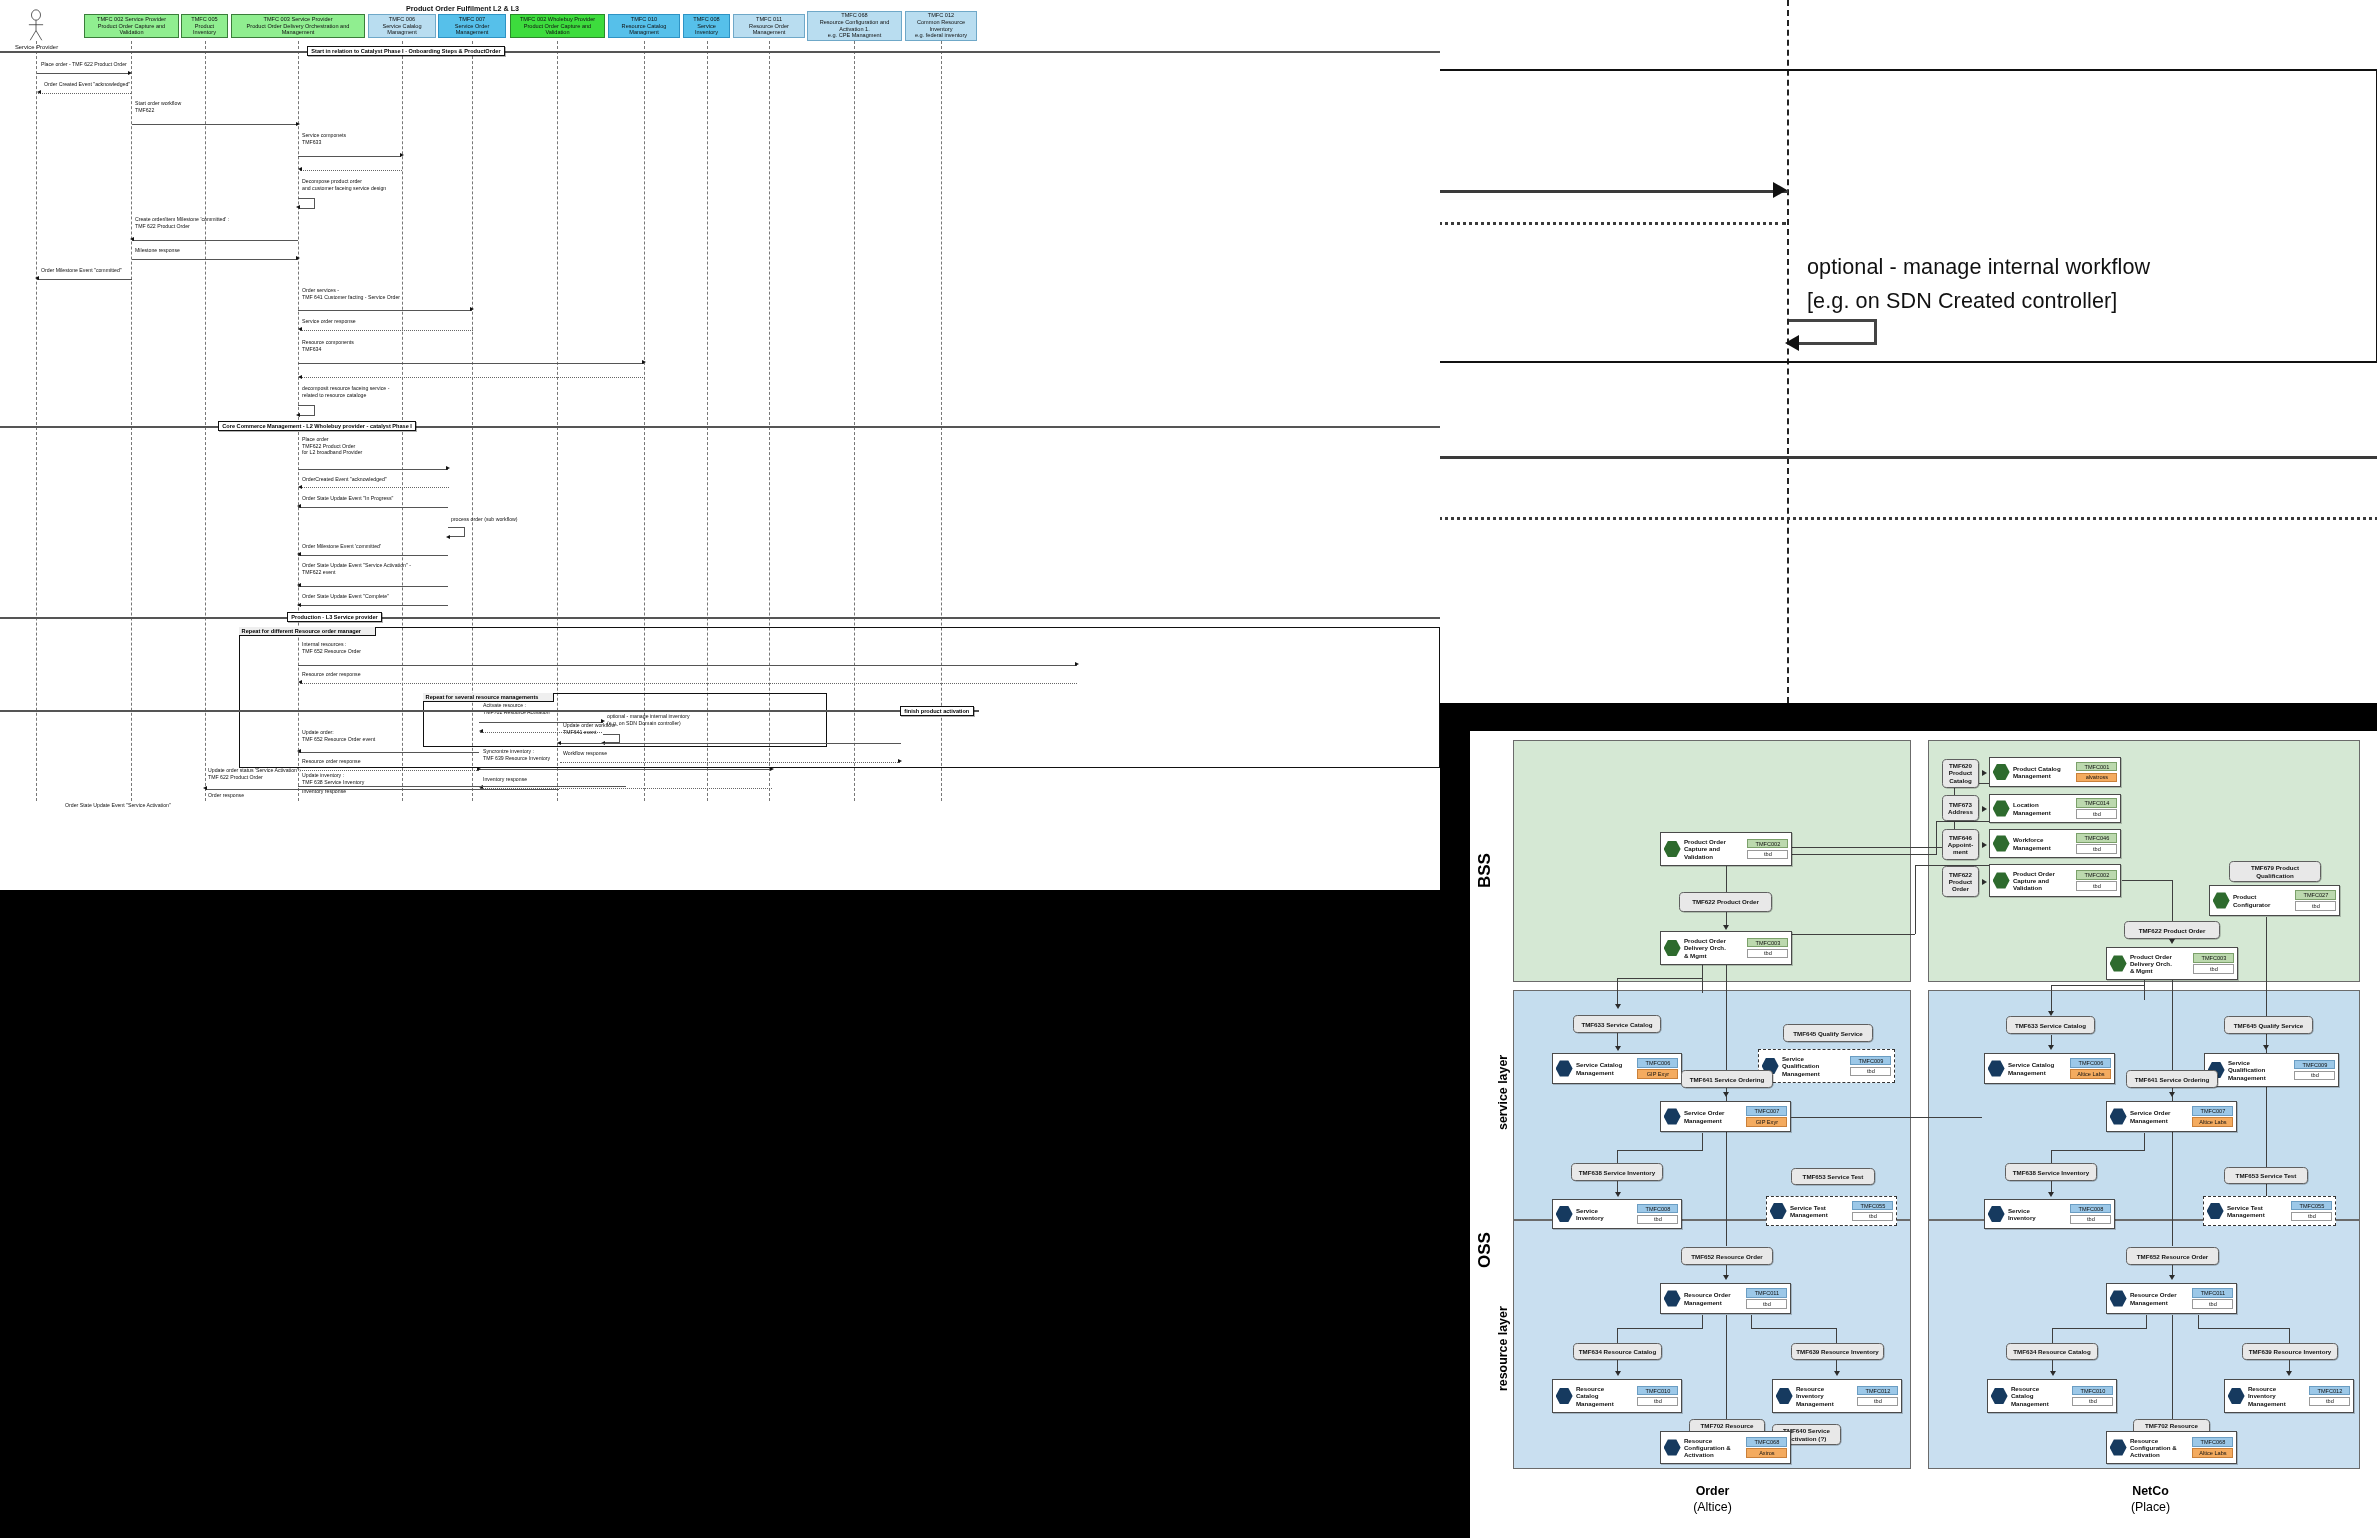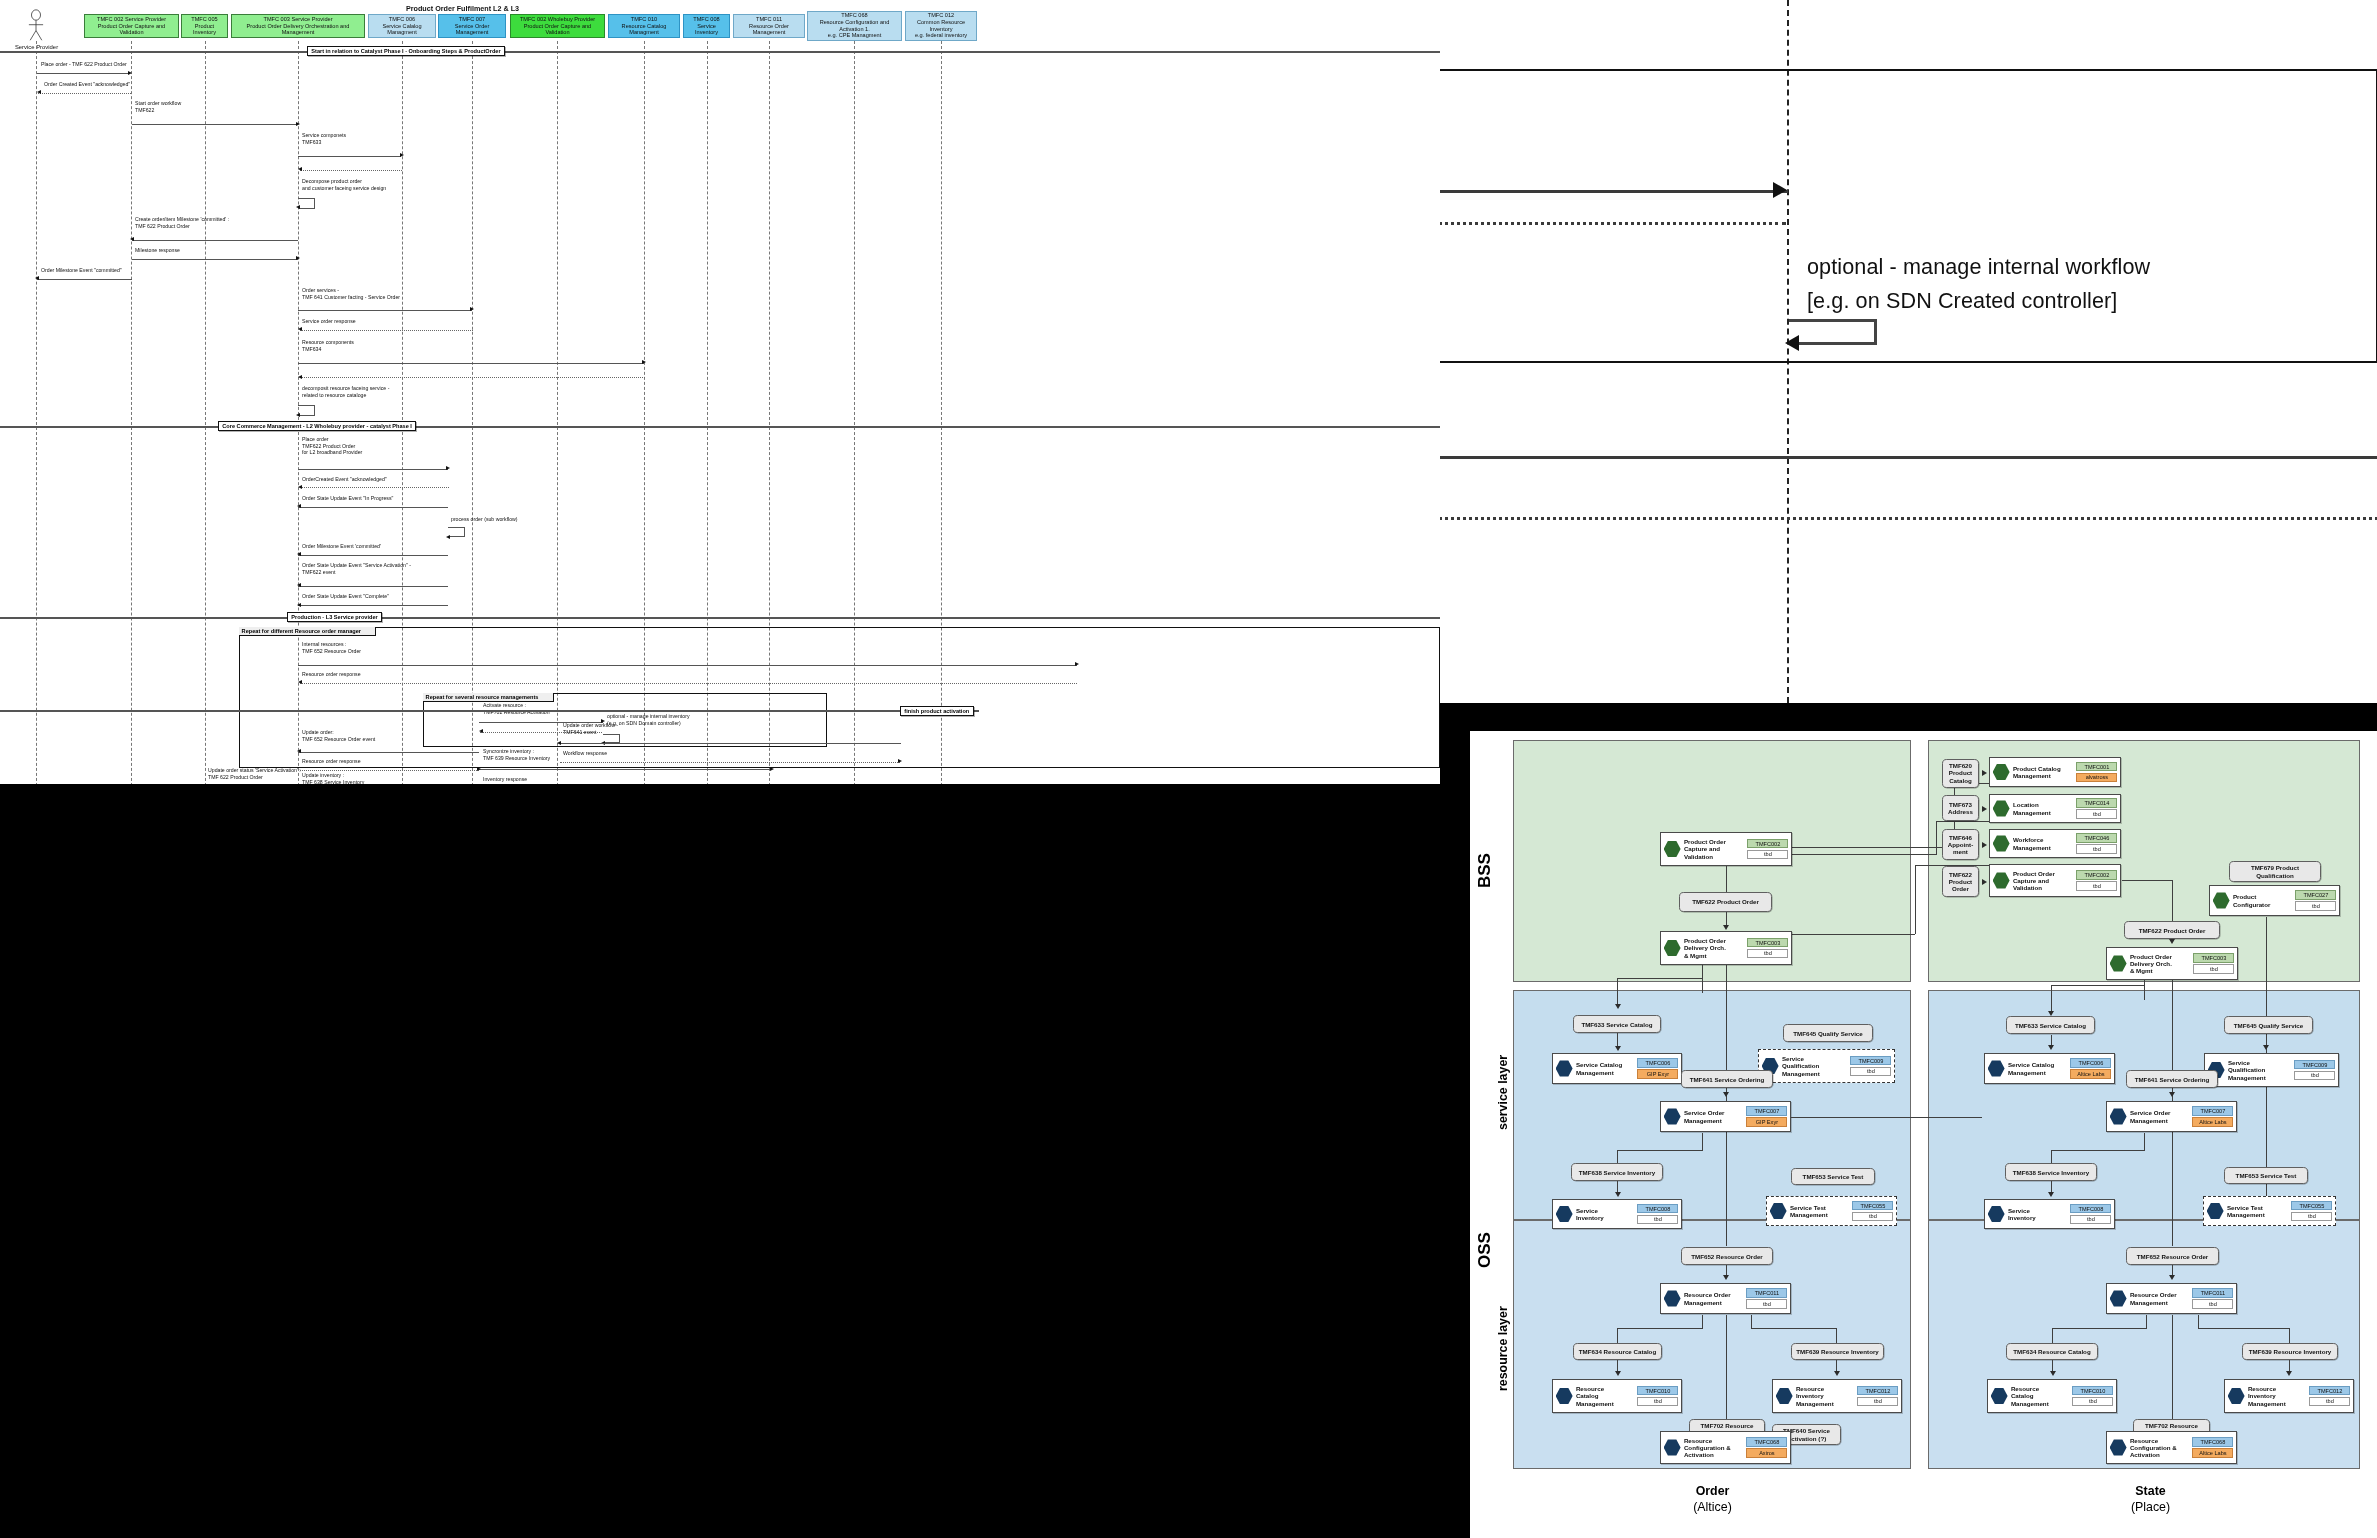--- a/index.html
+++ b/index.html
@@ -17,21 +17,21 @@
   .head-r{border-left:14.4px solid #111;}
   .frame{position:absolute;border:2.6px solid #111;box-sizing:border-box;background:transparent;}
   .frame-tab{position:absolute;background:#efefef;border:2px solid #111;border-left:none;border-top:none;
              font-weight:bold;font-size:23.6px;padding:5.2px 39px 6.5px 11.8px;white-space:nowrap;color:#000;
              box-shadow:2px 2px 0 rgba(0,0,0,.25);}
   .frame-tab:after{content:"";position:absolute;right:-1.3px;top:-2px;width:0;height:0;
              border-left:23.6px solid transparent;border-top:0 solid transparent;}
   .selfloop{position:absolute;border:2.6px solid #444;border-left:none;box-sizing:border-box;}
 
   
-  #seq-panel{left:0;top:1117;width:1440px;height:784px;background:#fff;}
+  #seq-panel{left:0;top:1117;width:1440px;height:890px;background:#fff;}
   #seq-panel .sp-title{position:absolute;font-size:7.2px;font-weight:bold;color:#111;}
   .actor-label{position:absolute;font-size:5.9px;color:#111;text-align:center;}
   .box-node{position:absolute;box-sizing:border-box;border:0.7px solid #555;text-align:center;
             font-size:5.6px;line-height:1.18;color:#111;display:flex;align-items:center;
             justify-content:center;padding:1.3px 2px;}
   .n-green{background:#90ee90;border-color:#3a7d3a;}
   .n-green2{background:#3ddc3d;border-color:#2a8a2a;}
   .n-blue{background:#b9ddf0;border-color:#6fa8c8;}
   .n-blue2{background:#56c0ea;border-color:#2e93c4;}
   .ll{position:absolute;width:0;border-left:0.7px dashed #777;}
@@ -751,17 +751,17 @@
       <div class="tag tag-blue">TMFC068</div>
       <div class="tag tag-orange">Altice Labs</div>
     </div>
   </div>
 
   <div class="cap" style="left:164px;top:752px;width:157px;">
     <div>Order</div>
     <div style="font-weight:normal;">(Altice)</div>
   </div>
   <div class="cap" style="left:602px;top:752px;width:157px;">
-    <div>State</div>
+    <div>NetCo</div>
     <div style="font-weight:normal;">(Place)</div>
   </div>
 </div>
 
 
 </body></html>

